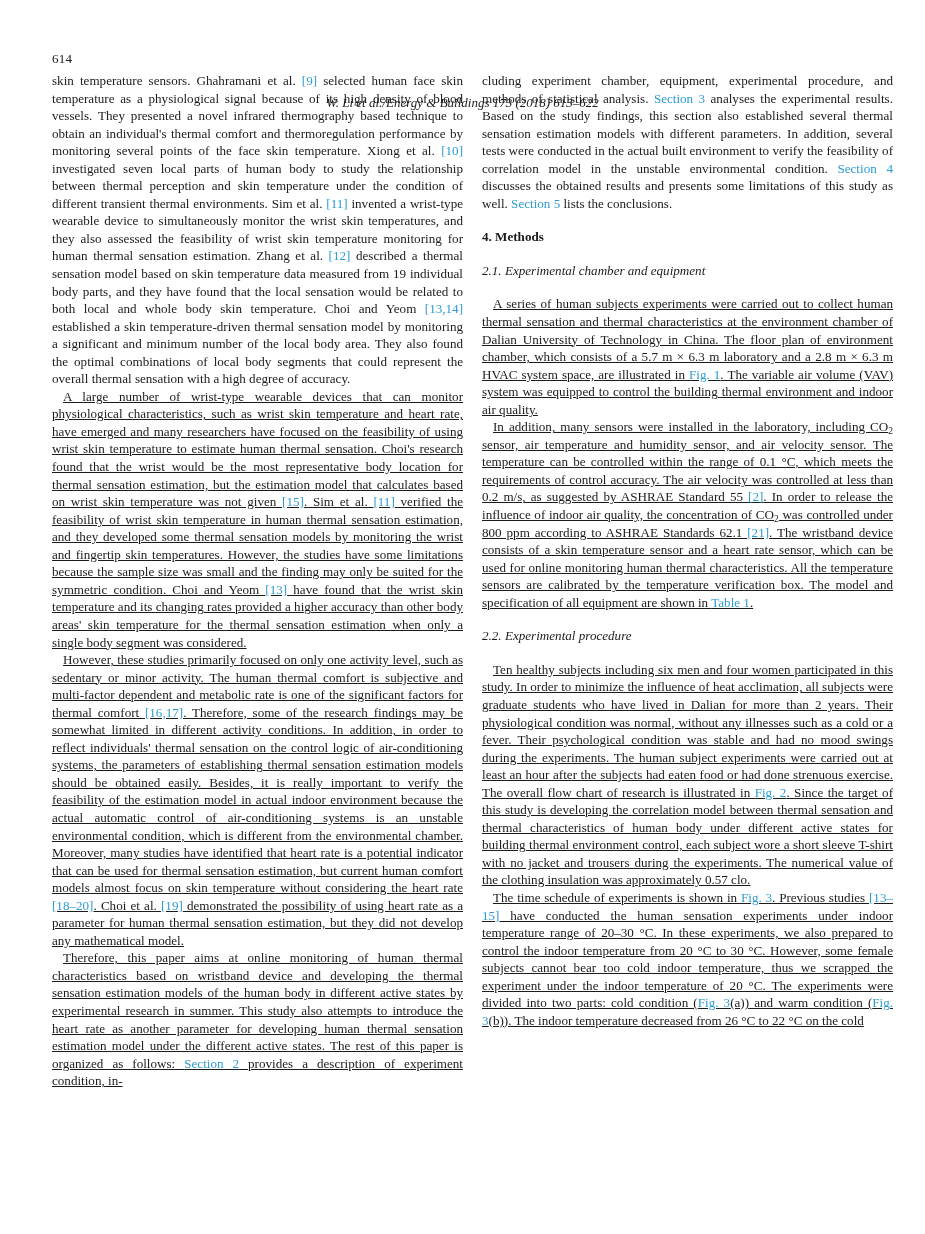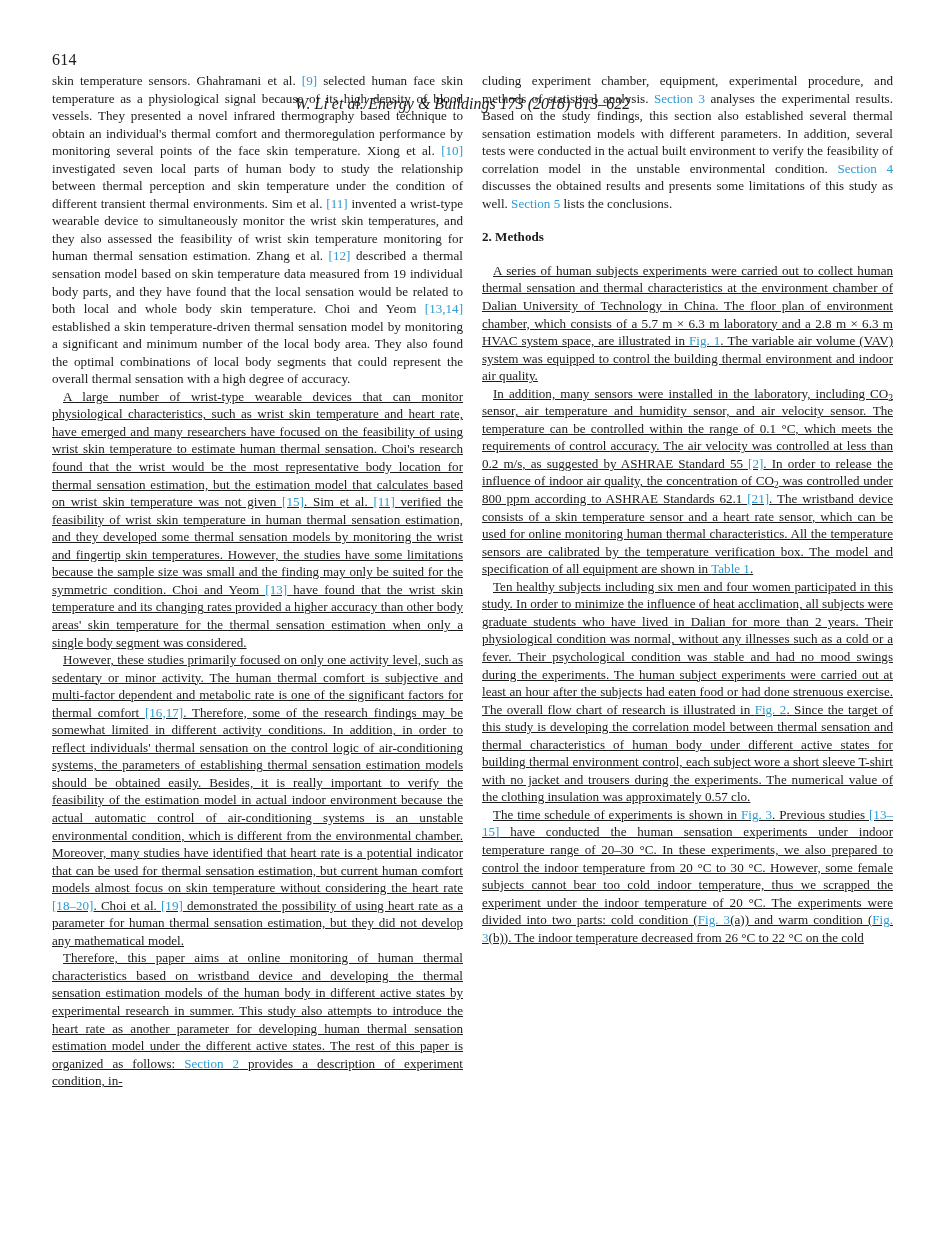--- a/index.html
+++ b/index.html
@@ -4,21 +4,21 @@
 <style>
   html,body{margin:0;padding:0;background:#ffffff;}
   body{
     width:925px;height:1234px;
     font-family:"Liberation Serif", serif;
     color:#1b1b1b;
     position:relative;
     overflow:hidden;
   }
   .page{position:relative;width:925px;height:1234px;background:#fff;overflow:hidden;}
-  .header{position:absolute;top:51px;left:52px;width:821px;height:16px;font-size:16px;}
+  .header{position:absolute;top:51px;left:52px;width:821px;height:16px;font-size:13px;}
   .pagenum{position:absolute;left:0;top:0;font-style:normal;letter-spacing:.2px;}
   .runhead{display:block;text-align:center;font-style:italic;margin-top:44px;}
   .columns{position:absolute;top:72px;left:52px;display:flex;gap:19px;}
   .col{width:411px;text-align:justify;font-size:13.1px;line-height:17.55px;}
   .col p{margin:0;}
   .col p.indent{text-indent:11px;text-decoration:underline;}
   .col h2{font-size:13.1px;font-weight:bold;margin:16px 0 16px 0;text-align:left;}
   .col h3{font-size:13.1px;font-weight:normal;font-style:italic;margin:16px 0 16px 0;text-align:left;}
   a.cite{text-decoration:none;cursor:pointer;}
   sub.chem{font-size:9.5px;line-height:0;vertical-align:-2.5px;}
@@ -33,20 +33,22 @@
   </div>
   <div class="columns">
     <div class="col">
         <p>skin temperature sensors. Ghahramani et al. <a class="cite" style="color: rgb(46, 155, 210);">[9]</a> selected human face skin temperature as a physiological signal because of its high density of blood vessels. They presented a novel infrared thermography based technique to obtain an individual's thermal comfort and thermoregulation performance by monitoring several points of the face skin temperature. Xiong et al. <a class="cite" style="color: rgb(46, 155, 210);">[10]</a> investigated seven local parts of human body to study the relationship between thermal perception and skin temperature under the condition of different transient thermal environments. Sim et al. <a class="cite" style="color: rgb(46, 155, 210);">[11]</a> invented a wrist-type wearable device to simultaneously monitor the wrist skin temperatures, and they also assessed the feasibility of wrist skin temperature monitoring for human thermal sensation estimation. Zhang et al. <a class="cite" style="color: rgb(46, 155, 210);">[12]</a> described a thermal sensation model based on skin temperature data measured from 19 individual body parts, and they have found that the local sensation would be related to both local and whole body skin temperature. Choi and Yeom <a class="cite" style="color: rgb(46, 155, 210);">[13,14]</a> established a skin temperature-driven thermal sensation model by monitoring a significant and minimum number of the local body area. They also found the optimal combinations of local body segments that could represent the overall thermal sensation with a high degree of accuracy.</p>
         <p class="indent">A large number of wrist-type wearable devices that can monitor physiological characteristics, such as wrist skin temperature and heart rate, have emerged and many researchers have focused on the feasibility of using wrist skin temperature to estimate human thermal sensation. Choi's research found that the wrist would be the most representative body location for thermal sensation estimation, but the estimation model that calculates based on wrist skin temperature was not given <a class="cite" style="color: rgb(46, 155, 210);">[15]</a>. Sim et al. <a class="cite" style="color: rgb(46, 155, 210);">[11]</a> verified the feasibility of wrist skin temperature in human thermal sensation estimation, and they developed some thermal sensation models by monitoring the wrist and fingertip skin temperatures. However, the studies have some limitations because the sample size was small and the finding may only be suited for the symmetric condition. Choi and Yeom <a class="cite" style="color: rgb(46, 155, 210);">[13]</a> have found that the wrist skin temperature and its changing rates provided a higher accuracy than other body areas' skin temperature for the thermal sensation estimation when only a single body segment was considered.</p>
         <p class="indent">However, these studies primarily focused on only one activity level, such as sedentary or minor activity. The human thermal comfort is subjective and multi-factor dependent and metabolic rate is one of the significant factors for thermal comfort <a class="cite" style="color: rgb(46, 155, 210);">[16,17]</a>. Therefore, some of the research findings may be somewhat limited in different activity conditions. In addition, in order to reflect individuals' thermal sensation on the control logic of air-conditioning systems, the parameters of establishing thermal sensation estimation models should be obtained easily. Besides, it is really important to verify the feasibility of the estimation model in actual indoor environment because the actual automatic control of air-conditioning systems is an unstable environmental condition, which is different from the environmental chamber. Moreover, many studies have identified that heart rate is a potential indicator that can be used for thermal sensation estimation, but current human comfort models almost focus on skin temperature without considering the heart rate <a class="cite" style="color: rgb(46, 155, 210);">[18–20]</a>. Choi et al. <a class="cite" style="color: rgb(46, 155, 210);">[19]</a> demonstrated the possibility of using heart rate as a parameter for human thermal sensation estimation, but they did not develop any mathematical model.</p>
         <p class="indent">Therefore, this paper aims at online monitoring of human thermal characteristics based on wristband device and developing the thermal sensation estimation models of the human body in different active states by experimental research in summer. This study also attempts to introduce the heart rate as another parameter for developing human thermal sensation estimation model under the different active states. The rest of this paper is organized as follows: <a class="cite" style="color: rgb(46, 155, 210);">Section 2</a> provides a description of experiment condition, in-</p>
       </div>
     <div class="col">
         <p>cluding experiment chamber, equipment, experimental procedure, and methods of statistical analysis. <a class="cite" style="color: rgb(46, 155, 210);">Section 3</a> analyses the experimental results. Based on the study findings, this section also established several thermal sensation estimation models with different parameters. In addition, several tests were conducted in the actual built environment to verify the feasibility of correlation model in the unstable environmental condition. <a class="cite" style="color: rgb(46, 155, 210);">Section 4</a> discusses the obtained results and presents some limitations of this study as well. <a class="cite" style="color: rgb(46, 155, 210);">Section 5</a> lists the conclusions.</p>
-        <h2>2. Methods</h2>
+        <h2>4. Methods</h2>
+        <h3>2.1. Experimental chamber and equipment</h3>
         <p class="indent">A series of human subjects experiments were carried out to collect human thermal sensation and thermal characteristics at the environment chamber of Dalian University of Technology in China. The floor plan of environment chamber, which consists of a 5.7 m × 6.3 m laboratory and a 2.8 m × 6.3 m HVAC system space, are illustrated in <a class="cite" style="color: rgb(46, 155, 210);">Fig. 1</a>. The variable air volume (VAV) system was equipped to control the building thermal environment and indoor air quality.</p>
         <p class="indent">In addition, many sensors were installed in the laboratory, including CO<sub class="chem">2</sub> sensor, air temperature and humidity sensor, and air velocity sensor. The temperature can be controlled within the range of 0.1 °C, which meets the requirements of control accuracy. The air velocity was controlled at less than 0.2 m/s, as suggested by ASHRAE Standard 55 <a class="cite" style="color: rgb(46, 155, 210);">[2]</a>. In order to release the influence of indoor air quality, the concentration of CO<sub class="chem">2</sub> was controlled under 800 ppm according to ASHRAE Standards 62.1 <a class="cite" style="color: rgb(46, 155, 210);">[21]</a>. The wristband device consists of a skin temperature sensor and a heart rate sensor, which can be used for online monitoring human thermal characteristics. All the temperature sensors are calibrated by the temperature verification box. The model and specification of all equipment are shown in <a class="cite" style="color: rgb(46, 155, 210);">Table 1</a>.</p>
+        <h3>2.2. Experimental procedure</h3>
         <p class="indent">Ten healthy subjects including six men and four women participated in this study. In order to minimize the influence of heat acclimation, all subjects were graduate students who have lived in Dalian for more than 2 years. Their physiological condition was normal, without any illnesses such as a cold or a fever. Their psychological condition was stable and had no mood swings during the experiments. The human subject experiments were carried out at least an hour after the subjects had eaten food or had done strenuous exercise. The overall flow chart of research is illustrated in <a class="cite" style="color: rgb(46, 155, 210);">Fig. 2</a>. Since the target of this study is developing the correlation model between thermal sensation and thermal characteristics of human body under different active states for building thermal environment control, each subject wore a short sleeve T-shirt with no jacket and trousers during the experiments. The numerical value of the clothing insulation was approximately 0.57 clo.</p>
         <p class="indent">The time schedule of experiments is shown in <a class="cite" style="color: rgb(46, 155, 210);">Fig. 3</a>. Previous studies <a class="cite" style="color: rgb(46, 155, 210);">[13–15]</a> have conducted the human sensation experiments under indoor temperature range of 20–30 °C. In these experiments, we also prepared to control the indoor temperature from 20 °C to 30 °C. However, some female subjects cannot bear too cold indoor temperature, thus we scrapped the experiment under the indoor temperature of 20 °C. The experiments were divided into two parts: cold condition (<a class="cite" style="color: rgb(46, 155, 210);">Fig. 3</a>(a)) and warm condition (<a class="cite" style="color: rgb(46, 155, 210);">Fig. 3</a>(b)). The indoor temperature decreased from 26 °C to 22 °C on the cold</p>
       </div>
   </div>
 </div>
 
 </body></html>

